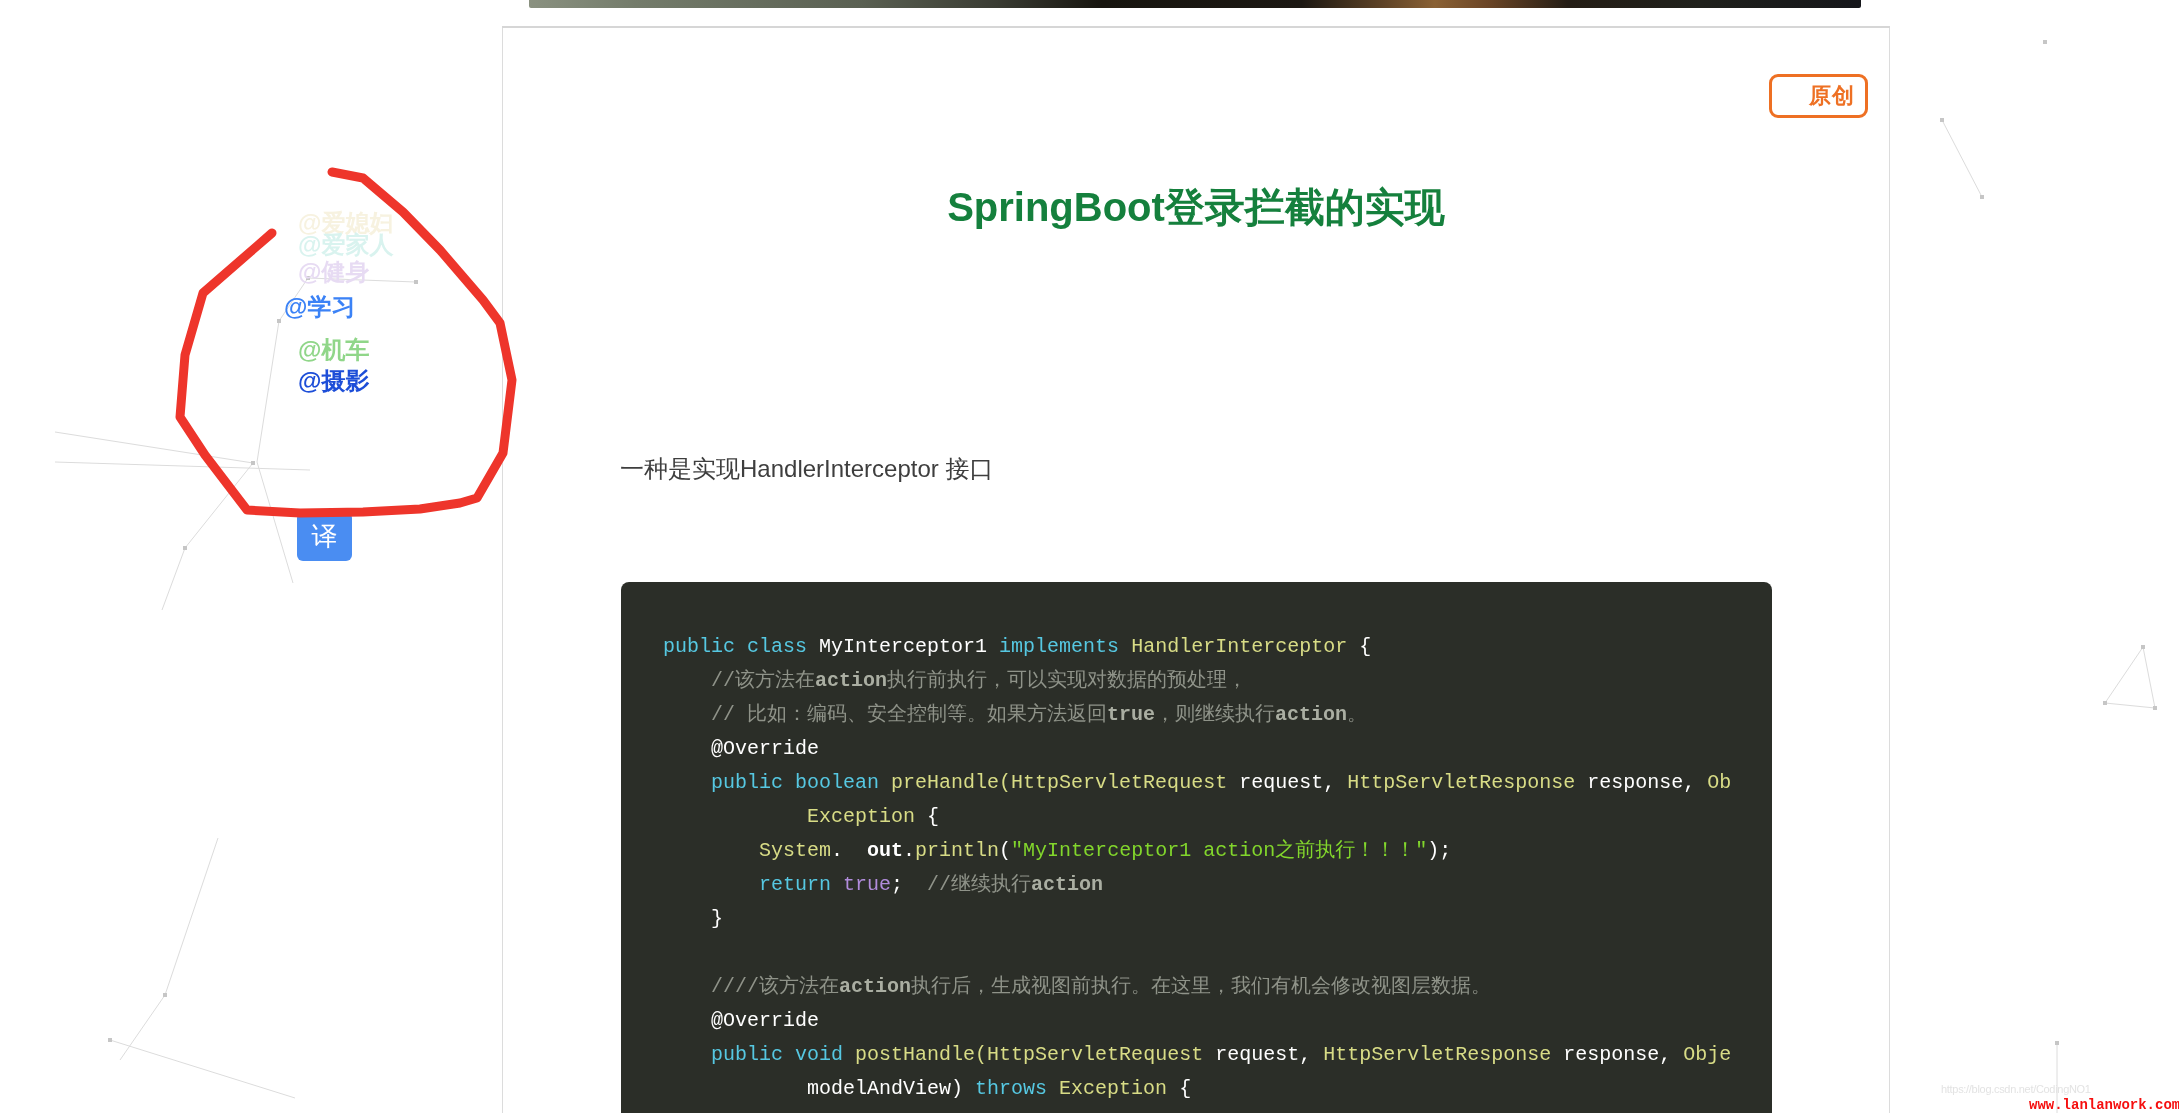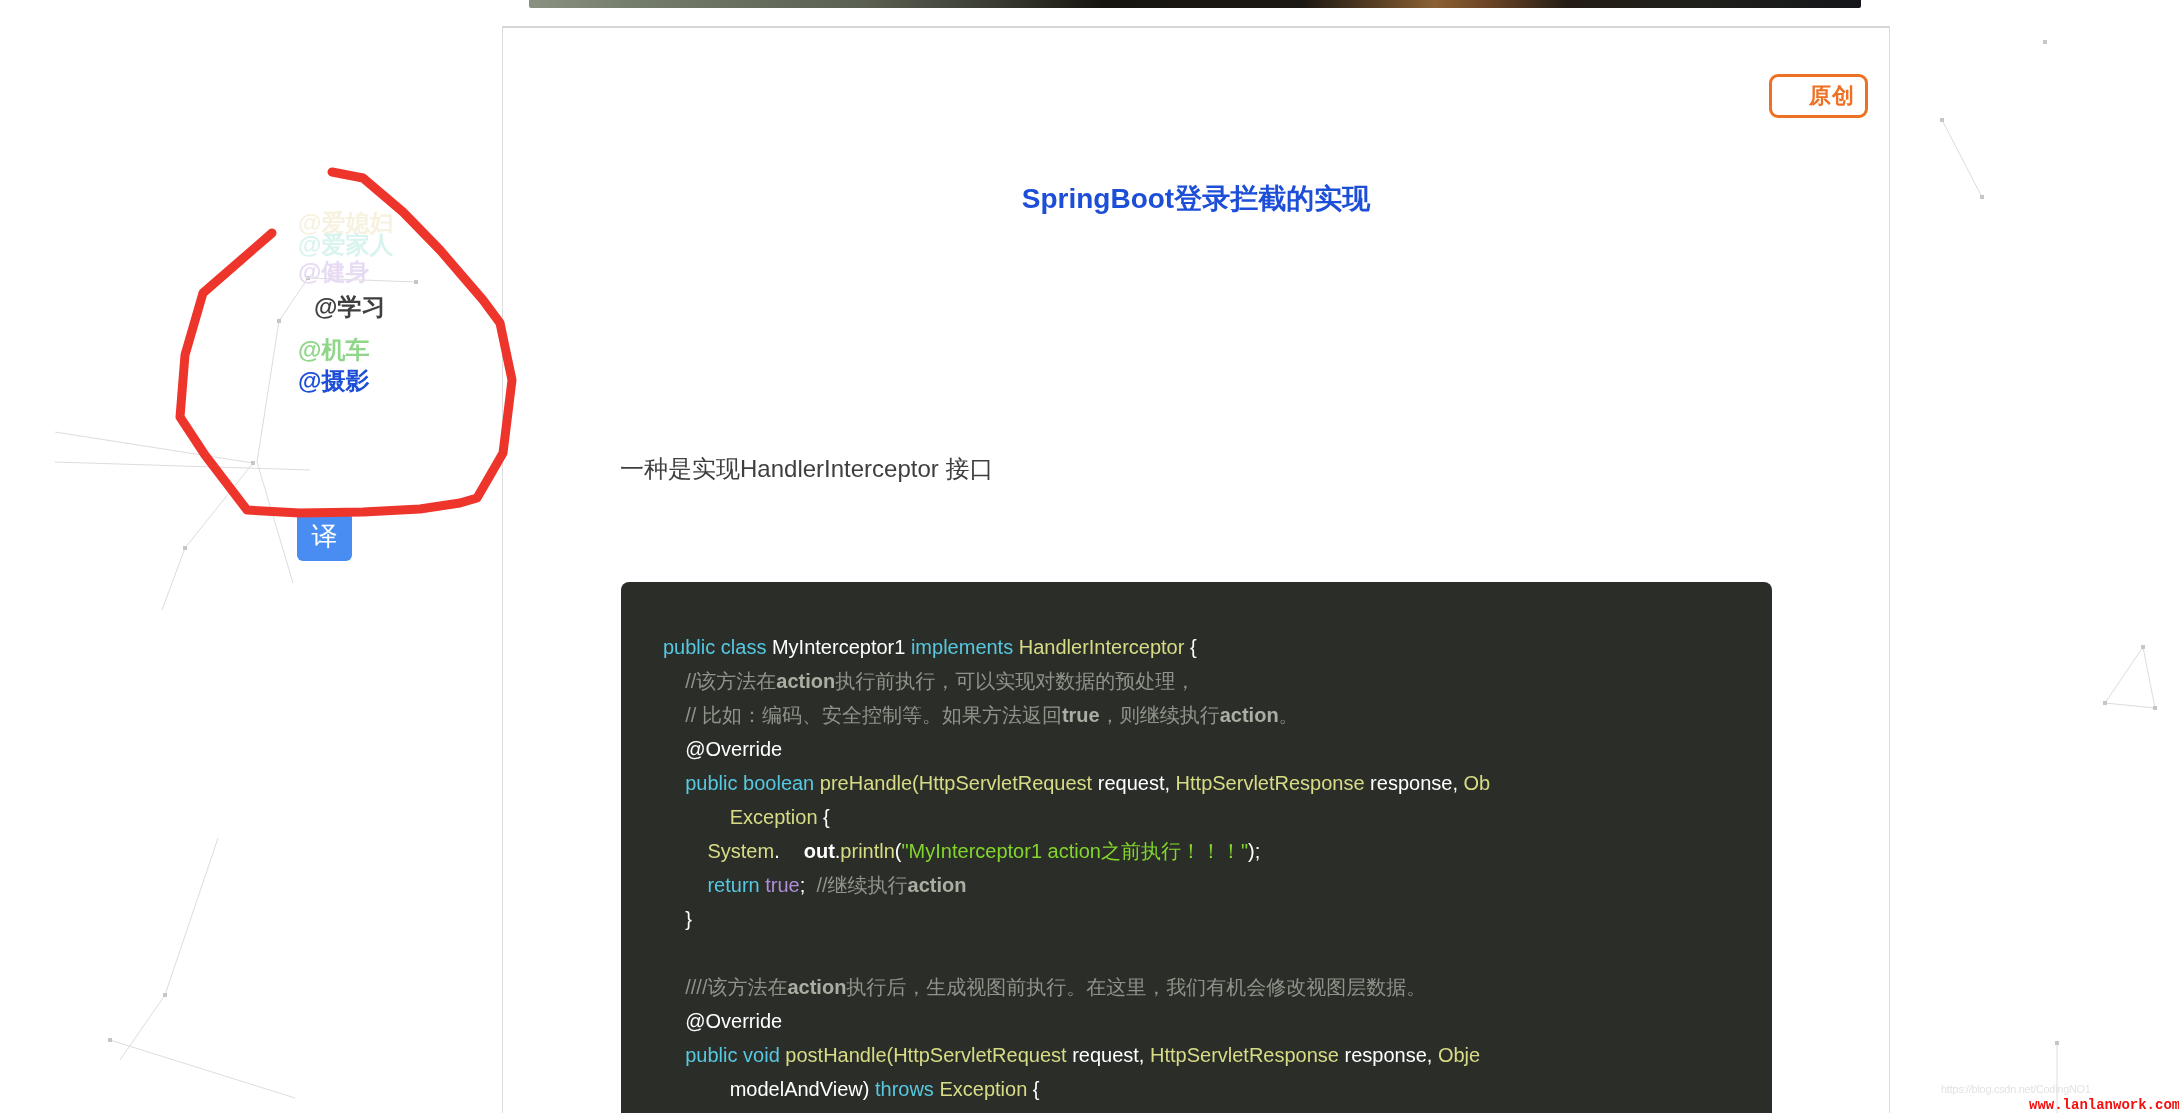--- a/index.html
+++ b/index.html
@@ -20,39 +20,39 @@
   .vline-r{position:absolute;left:1889px;top:28px;width:1px;height:1085px;background:#dcdcdc;z-index:2;}
   
   .badge{
     position:absolute;left:1769px;top:74px;width:66px;height:38px;z-index:3;
     border:3px solid var(--badge-orange,#ee7023);border-radius:9px;background:#fff;
     color:var(--badge-orange,#ee7023);font-weight:bold;font-size:22px;
     display:flex;align-items:center;justify-content:center;letter-spacing:1px;padding-left:27px;
   }
   .article-title{
     position:absolute;left:560px;top:180px;width:1272px;margin:0;z-index:3;
-    text-align:center;font-size:28px;font-weight:bold;color:#1d4ed8;
+    text-align:center;font-size:40px;font-weight:bold;color:#15803d;
   }
   .section-heading{
     position:absolute;left:620px;top:370px;margin:0;z-index:3;
     font-size:36px;font-weight:400;color:#3f4549;letter-spacing:1px;
   }
   .para{
     position:absolute;left:620px;top:444px;width:1190px;margin:0;z-index:3;
     font-size:24px;line-height:50px;color:#3e3e3e;
   }
   .para b{color:#1f1f1f;}
   .para .pline{display:block;}
   
   .code-block{
     position:absolute;left:621px;top:582px;width:1151px;height:531px;z-index:3;
     margin:0;box-sizing:border-box;background:var(--code-bg,#2b2e28);
     border-radius:8px 8px 0 0;overflow:hidden;
     padding:48px 16px 0 42px;
-    font-family:Liberation Sans, sans-serif;font-size:20px;line-height:34px;
+    font-family:Liberation Mono, monospace;font-size:20px;line-height:34px;
   }
   .code-line{white-space:pre;min-height:34px;}
   .tk-kw{color:var(--code-keyword,#56c8e2);}
   .tk-cl{color:var(--code-classname,#d8dc86);}
   .tk-pl{color:var(--code-plain,#ffffff);}
   .tk-plb{color:var(--code-plain,#ffffff);font-weight:bold;margin-left:24px;}
   .tk-cm{color:var(--code-comment,#8f9389);}
   .tk-cmb{color:var(--code-comment-bold,#aaaea2);font-weight:bold;}
   .tk-st{color:var(--code-string,#82d62c);}
   .tk-bo{color:var(--code-boolean,#b18cdb);}
@@ -118,21 +118,21 @@
   <div class="vline-l"></div>
   <div class="vline-r"></div>
 
   <div class="badge">原创</div>
   <h1 class="article-title">SpringBoot登录拦截的实现</h1>
 
   <div id="tag-cloud">
       <span class="tag" style="left: 298px; top: 207px; color: rgb(247, 242, 224);">@爱媳妇</span>
       <span class="tag" style="left: 298px; top: 229px; color: rgb(217, 243, 239);">@爱家人</span>
       <span class="tag" style="left: 298px; top: 256px; color: rgb(231, 219, 243);">@健身</span>
-      <span class="tag" style="left: 314px; top: 291px; color: #404040;">@学习</span>
+      <span class="tag" style="left: 284px; top: 291px; color: #3b82f6;">@学习</span>
       <span class="tag" style="left: 298px; top: 334px; color: rgb(144, 214, 137);">@机车</span>
       <span class="tag" style="left: 298px; top: 365px; color: #1d4ed8;">@摄影</span>
     </div>
 
   <button class="translate-btn">译</button>
 
   <svg class="annotation-svg" width="2179" height="1113">
     <polyline points="272,233 203,293 185,355 180,417 205,455 247,510 300,513 363,512 420,509 460,503 477,498 503,453 512,380 500,323 483,300 440,250 403,212 363,178 332,172" fill="none" stroke="#ee352b" stroke-width="9" stroke-linecap="round" stroke-linejoin="round"></polyline>
   </svg>
 

